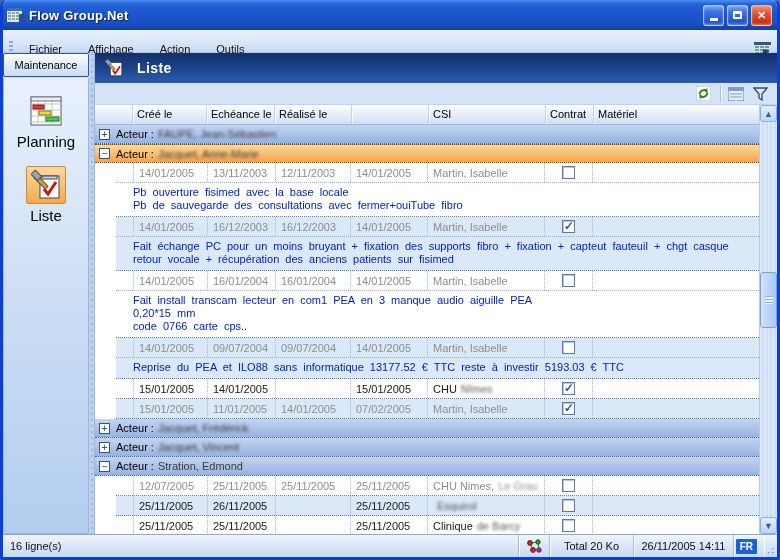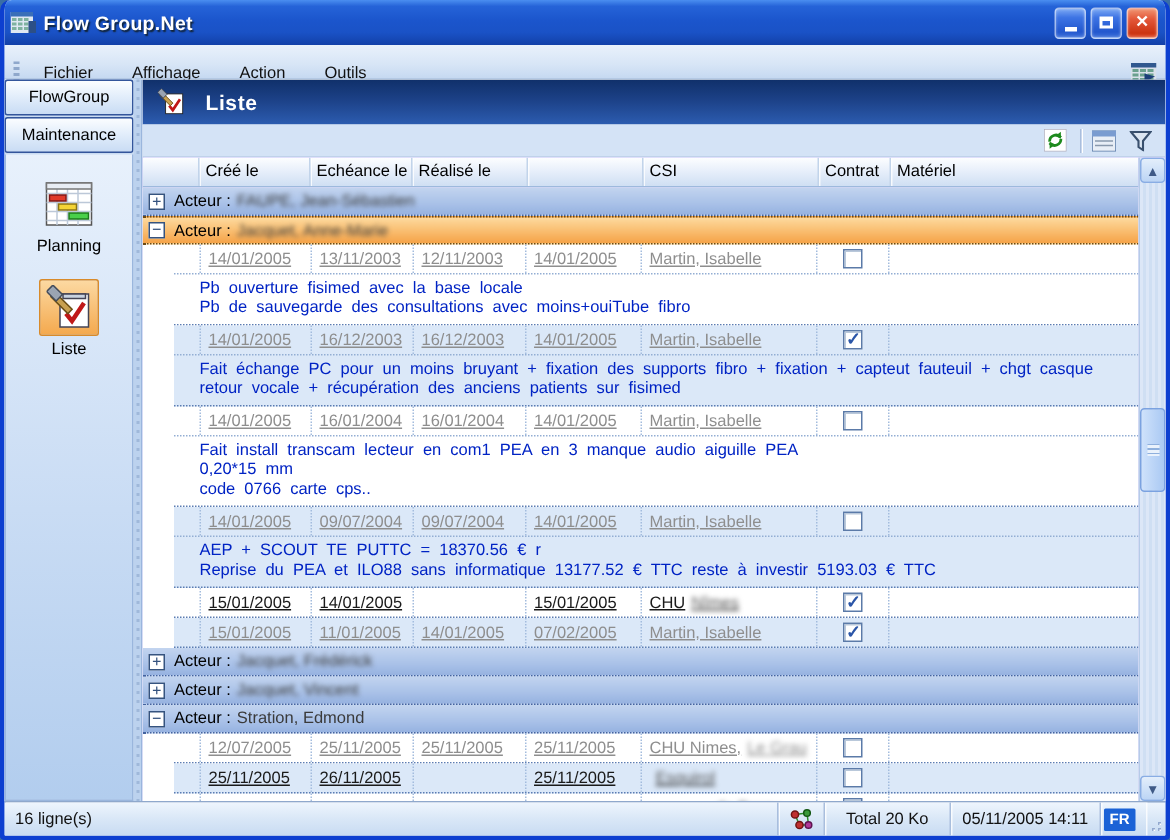--- a/index.html
+++ b/index.html
@@ -42,41 +42,41 @@
               line-height:22px; border:1px solid #33559b; border-radius:2px;
               background:linear-gradient(180deg,#fbfdff 0%,#e3eefb 45%,#c9dcf4 100%); }
   .nav-panel { flex:1; background:linear-gradient(180deg,#e8f1fc 0%,#c9dcf4 55%,#b2cdee 100%);
                border:1px solid #9ab6dd; border-top:none; display:flex; flex-direction:column;
                align-items:center; padding-top:14px; }
   .nav-item { display:flex; flex-direction:column; align-items:center; margin-bottom:16px; }
   .nav-item .iconbox { width:40px; height:38px; display:flex; align-items:center; justify-content:center;
                        border-radius:2px; }
   .nav-item.selected .iconbox { background:linear-gradient(180deg,#fcd9a2,#f4a94e);
                                 border:1px solid #d88a2a; }
-  .nav-label { font-size:11px; color:#000; margin-top:3px; }
+  .nav-label { font-size:15px; color:#000; margin-top:3px; }
 
   .splitter { width:5px; flex:0 0 auto; background:#bcd2ee;
               background-image:repeating-linear-gradient(180deg,#9fb8da 0 2px,transparent 2px 6px);
               background-size:2px 100%; background-repeat:no-repeat; background-position:center; }
 
   .main { flex:1; display:flex; flex-direction:column; overflow:hidden; background:#fff;
           border-left:1px solid #9ab6dd; }
 
   
   .view-header { height:30px; flex:0 0 auto; display:flex; align-items:center; padding-left:10px;
                  background:linear-gradient(180deg,#10306a 0%,#1c4187 45%,#2c5cb0 100%); }
   .view-header .vh-title { color:#fff; font-weight:bold; font-size:14px; margin-left:14px; letter-spacing:.4px; }
 
   .toolbar { height:22px; flex:0 0 auto; display:flex; align-items:center; justify-content:flex-end;
              background:#d4e3f6; padding-right:8px; border-bottom:1px solid #c0d2ea; }
   .tbtn { width:18px; height:18px; display:flex; align-items:center; justify-content:center; margin-left:6px; }
   .tsep { width:1px; height:16px; background:#a9bedd; margin-left:8px; box-shadow:1px 0 0 #fff; }
 
   
-  .grid { flex:1; display:flex; overflow:hidden; background:#c4b5fd; }
+  .grid { flex:1; display:flex; overflow:hidden; background:#fde047; }
   .grid-left { flex:1; display:flex; flex-direction:column; overflow:hidden; }
   .grid-header { height:20px; flex:0 0 auto; display:flex;
                  background:linear-gradient(180deg,#fdfeff 0%,#e6eefa 50%,#cfdff3 100%);
                  border-bottom:1px solid #9db9dd; font-size:11px; color:#000; }
   .hcell { padding:3px 0 0 4px; border-right:1px solid #c2d4ea; box-shadow:1px 0 0 #ffffffcc; height:100%; }
   .hc0{width:38px;} .hc1{width:74px;} .hc2{width:68px;} .hc3{width:77px;} .hc4{width:77px;}
   .hc5{width:117px;} .hc6{width:48px;} .hc7{flex:1; border-right:none;}
 
   .grid-body { flex:1; overflow:hidden; background:#fff; position:relative; }
 
@@ -86,21 +86,21 @@
   .group-row.selected { background:linear-gradient(180deg,#fdda9f 0%,#f9bc6e 55%,#f5a348 100%);
                         border-top:1px dotted #6b4a14; border-bottom:1px dotted #6b4a14; }
   .expander { width:11px; height:11px; margin:0 6px 0 4px; background:#fff; border:1px solid #35537f;
               font-size:10px; line-height:9px; text-align:center; color:#35537f; flex:0 0 auto;
               font-family:"DejaVu Sans Mono", monospace; }
   .gname { margin-left:4px; color:#3a3a3a; }
   .gname.blurred { filter:blur(1.6px); }
 
   .item { margin-left:21px; border-bottom:1px dotted #5b7cb2; }
   .item.alt { background:#dbe8f8; }
-  .drow { height:19px; display:flex; font-size:11px; align-items:center;text-decoration:underline; }
+  .drow { height:19px; display:flex; font-size:11px; align-items:center; }
   .dcell { height:100%; display:flex; align-items:center; padding-left:5px;
            border-left:1px dotted #a3bcdd; overflow:hidden; white-space:nowrap; }
   .ic{width:17px; border-left:none; padding-left:0;} .c1{width:74px;} .c2{width:68px;} .c3{width:75px;}
   .c4{width:77px;} .c5{width:117px;} .c6{width:48px; justify-content:center; padding-left:0;} .c7{flex:1;}
   .muted { color:#8e8e8e; } .strong { color:#1a1a1a; }
   .csi-blur { filter:blur(1.7px); margin-left:4px; color:#8e8e8e; }
   .strong .csi-blur { color:#555; }
 
   .cb { width:13px; height:13px; background:#fff; border:1px solid #5b7aa8;
         box-shadow:inset 1px 1px 0 #b9c8da; position:relative; }
@@ -190,21 +190,20 @@
           <rect x="6" y="10" width="4" height="2"></rect>
           <rect x="11" y="10" width="4" height="2"></rect>
       </g>
       <path d="M9 7 L16 9 L9 13 Z" fill="#1b3f78"></path>
     </svg>
   </div>
 
   <div class="content">
 
     <div class="sidebar">
-      <div class="side-tab">FlowGroup</div>
       <div class="side-tab">Maintenance</div>
       <div class="nav-panel">
         <div class="nav-item">
           <div class="iconbox">
             <svg width="32" height="30" viewBox="0 0 32 30">
               <rect x="1" y="1" width="30" height="28" fill="#fff" stroke="#555"></rect>
               <g stroke="#bcc8d8" stroke-width="1">
                 <line x1="1" y1="8" x2="31" y2="8"></line>
                   <line x1="1" y1="14" x2="31" y2="14"></line>
                   <line x1="1" y1="20" x2="31" y2="20"></line>
@@ -306,21 +305,21 @@
                   <div class="dcell c3">12/11/2003</div>
                   <div class="dcell c4">14/01/2005</div>
                   <div class="dcell c5">Martin, Isabelle</div>
                   <div class="dcell c6">
                     <div class="cb"></div>
                   </div>
                   <div class="dcell c7"></div>
                 </div>
                 <div class="desc">
                   <div>Pb ouverture fisimed avec la base locale</div>
-                  <div>Pb de sauvegarde des consultations avec moins+ouiTube fibro</div>
+                  <div>Pb de sauvegarde des consultations avec fermer+ouiTube fibro</div>
                 </div>
               </div>
               <div class="item alt">
                 <div class="drow muted">
                   <div class="dcell ic"></div>
                   <div class="dcell c1">14/01/2005</div>
                   <div class="dcell c2">16/12/2003</div>
                   <div class="dcell c3">16/12/2003</div>
                   <div class="dcell c4">14/01/2005</div>
                   <div class="dcell c5">Martin, Isabelle</div>
@@ -360,21 +359,20 @@
                   <div class="dcell c2">09/07/2004</div>
                   <div class="dcell c3">09/07/2004</div>
                   <div class="dcell c4">14/01/2005</div>
                   <div class="dcell c5">Martin, Isabelle</div>
                   <div class="dcell c6">
                     <div class="cb"></div>
                   </div>
                   <div class="dcell c7"></div>
                 </div>
                 <div class="desc">
-                  <div>AEP + SCOUT TE PUTTC = 18370.56 € r</div>
                   <div>Reprise du PEA et ILO88 sans informatique 13177.52 € TTC reste à investir 5193.03 € TTC</div>
                 </div>
               </div>
               <div class="item">
                 <div class="drow strong">
                   <div class="dcell ic"></div>
                   <div class="dcell c1">15/01/2005</div>
                   <div class="dcell c2">14/01/2005</div>
                   <div class="dcell c3"></div>
                   <div class="dcell c4">15/01/2005</div>
@@ -481,21 +479,21 @@
         <line x1="4" y1="4" x2="7" y2="11" stroke="#2a8a2a"></line>
         <line x1="12" y1="3" x2="13" y2="11" stroke="#2a8a2a"></line>
         <line x1="7" y1="11" x2="13" y2="11" stroke="#2a8a2a"></line>
         <circle cx="4" cy="4" r="2.4" fill="#c03030" stroke="#701414"></circle>
         <circle cx="12" cy="3" r="2.2" fill="#3a9a3a" stroke="#145714"></circle>
         <circle cx="7" cy="11" r="2.4" fill="#c03030" stroke="#701414"></circle>
         <circle cx="13" cy="11" r="2.2" fill="#b03898" stroke="#5e1450"></circle>
       </svg>
     </div>
     <div class="sp sp-total">Total 20 Ko</div>
-    <div class="sp sp-time">05/11/2005 14:11</div>
+    <div class="sp sp-time">26/11/2005 14:11</div>
     <div class="sp sp-lang">
       <span class="lang-badge">FR</span>
     </div>
     <div class="grip">
       <svg width="10" height="10" viewBox="0 0 10 10">
         <g fill="#93a9cf">
             <rect x="7" y="7" width="2" height="2"></rect>
             <rect x="7" y="3" width="2" height="2"></rect>
             <rect x="3" y="7" width="2" height="2"></rect>
           </g>

